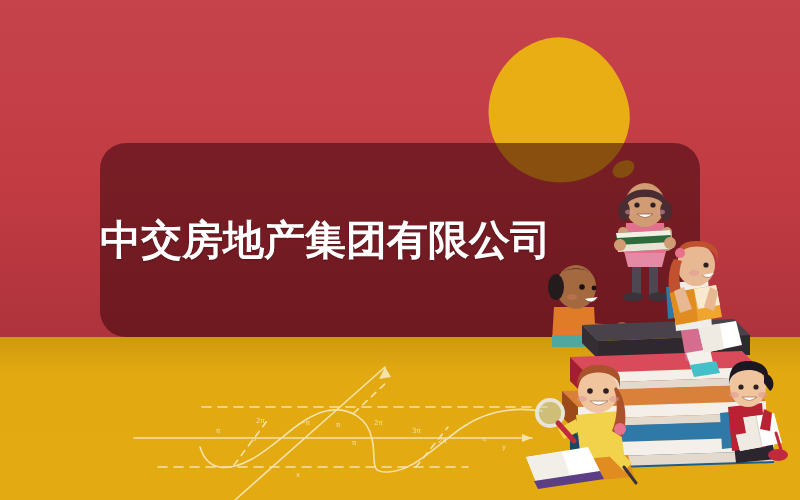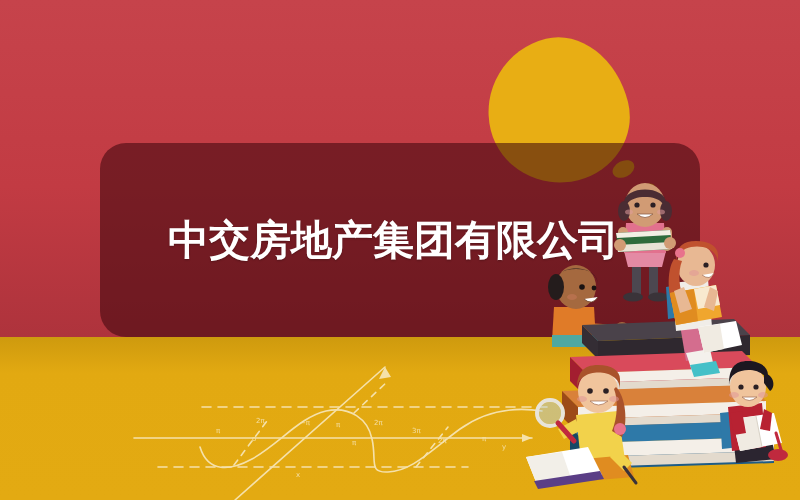--- a/index.html
+++ b/index.html
@@ -69,21 +69,20 @@
 
   
   .headline {
     position: absolute;
     left: 100px; top: 143px;
     width: 600px; height: 194px;
     display: flex;
     flex-direction: column;
     justify-content: center;
     box-sizing: border-box;
-    padding-left: 68px;
     pointer-events: none;
   }
   .headline-line {
     color: #ffffff;
     font-size: 41px;
     line-height: 53px;
     font-weight: bold;
     letter-spacing: 0px;
     white-space: nowrap;
     font-family: "DejaVu Sans", "Liberation Sans", sans-serif;

